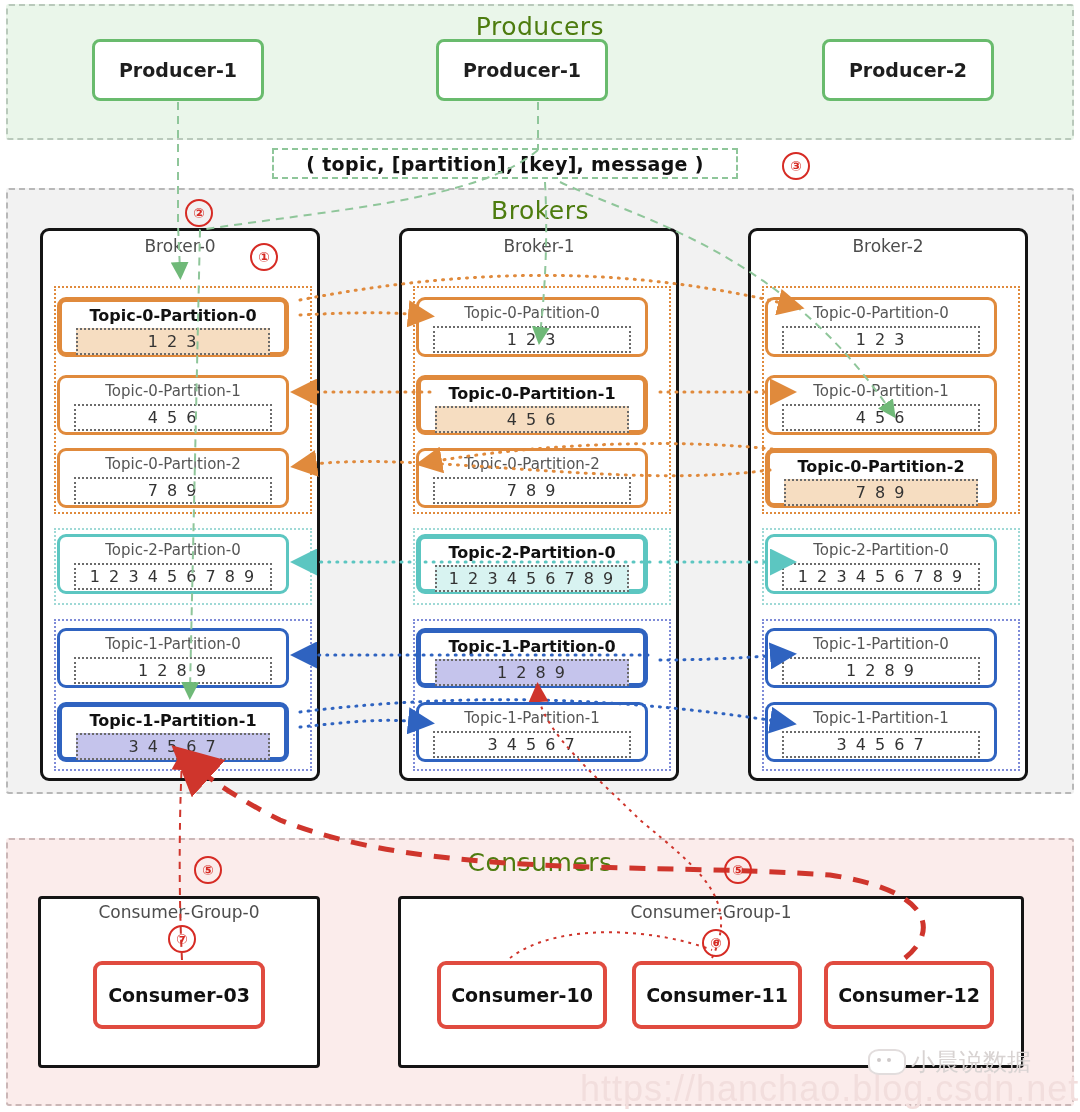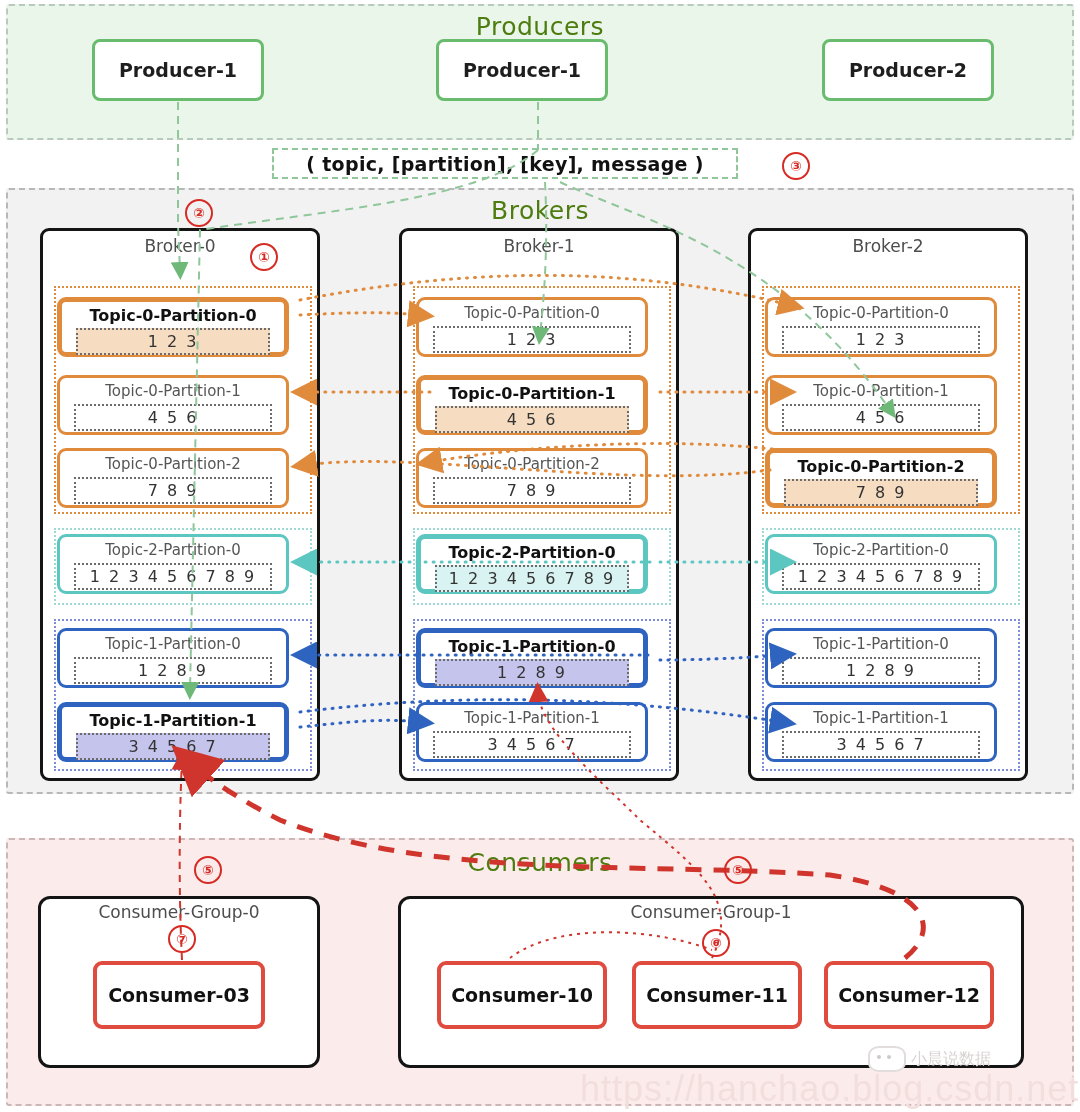--- a/index.html
+++ b/index.html
@@ -86,21 +86,21 @@
   .c-t0{border-color:#e08a3c;}
   .c-t2{border-color:#5cc6c1;}
   .c-t1{border-color:#2f63c0;}
   .fill-t0 .pdata{background:#f6ddc1;}
   .fill-t2 .pdata{background:#d8f3f1;}
   .fill-t1 .pdata{background:#c5c4ec;}
 
   
   .cgroup{
     position:absolute;box-sizing:border-box;top:896px;
-    border:3px solid #141414;border-radius:12px;background:#ffffff;
+    border:3px solid #141414;border-radius:4px;background:#ffffff;
   }
   .cg-title{
     position:absolute;left:0;right:0;top:3px;text-align:center;
     font-size:17px;color:#4d4d4d;font-family:"DejaVu Sans",sans-serif;
   }
   .consumer{
     position:absolute;box-sizing:border-box;height:68px;top:62px;
     border:4px solid #e04b3f;border-radius:9px;background:#ffffff;
     display:flex;align-items:center;justify-content:center;
     font-size:19px;font-weight:bold;color:#111;
@@ -117,21 +117,21 @@
   }
 
   
   .wm-url{
     position:absolute;left:580px;top:1068px;
     font-size:36px;color:#f2dedd;letter-spacing:1px;white-space:nowrap;
     font-family:"Liberation Sans",sans-serif;
   }
   .wm-logo{
     position:absolute;left:868px;top:1046px;display:flex;align-items:center;gap:5px;
-    color:#d8d3d2;font-size:16px;white-space:nowrap;
+    color:#d8d3d2;font-size:24px;white-space:nowrap;
     font-family:"DejaVu Sans",sans-serif;
   }
   .wm-bubble{
     width:34px;height:22px;border-radius:11px/9px;background:#ffffff;
     border:2px solid #e2dddd;position:relative;
   }
   .wm-bubble::before{content:"";position:absolute;left:7px;top:7px;width:4px;height:4px;border-radius:50%;background:#cfcaca;}
   .wm-bubble::after{content:"";position:absolute;left:17px;top:7px;width:4px;height:4px;border-radius:50%;background:#cfcaca;}
 
   svg.overlay{position:absolute;left:0;top:0;width:1080px;height:1112px;pointer-events:none;}

